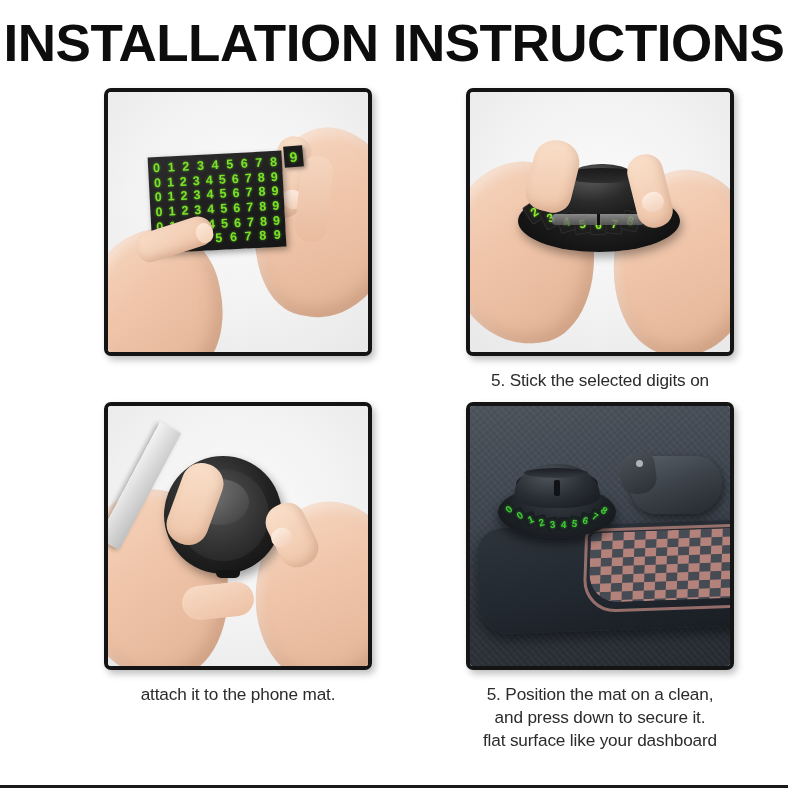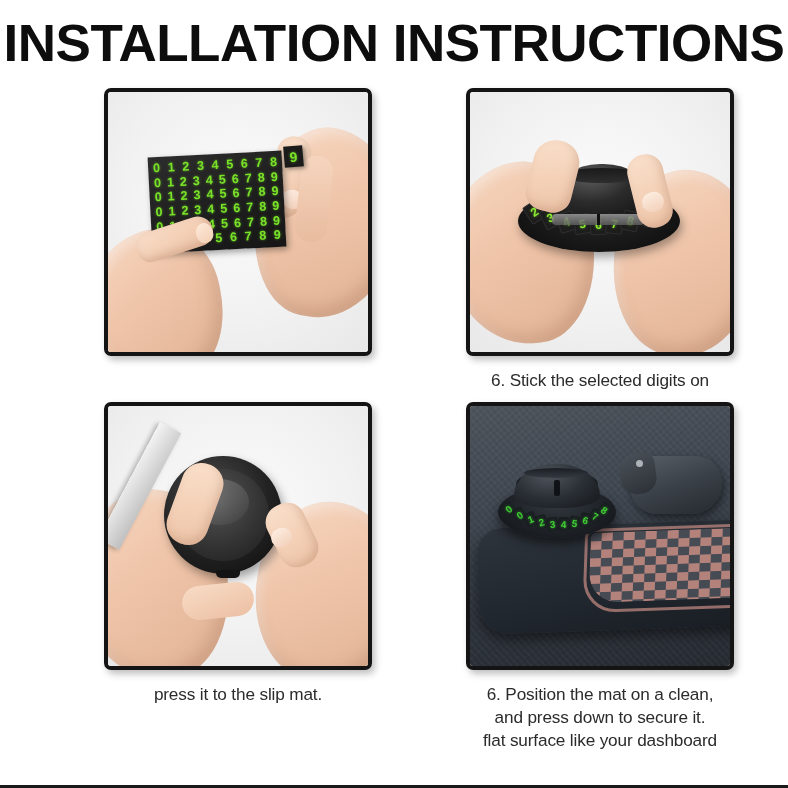--- a/index.html
+++ b/index.html
@@ -636,21 +636,21 @@
         </div>
         <div class="holder-slot"></div>
         <div class="holder-slot-div"></div>
       </div>
 
       <div class="p2-thumb-l"></div>
       <div class="p2-finger-r"></div>
       <div class="p2-nail-r"></div>
     </div>
     <div class="caption">
-      <div>6. Stick the selected digits on</div>
+      <div>5. Stick the selected digits on</div>
     </div>
   </div>
 
   <div class="step">
     <div class="photo">
       <div class="scene-light"></div>
 
       <div class="hand p3-hand-left"></div>
       <div class="hand p3-hand-right"></div>
 
@@ -661,21 +661,21 @@
         <div class="holder-tab"></div>
       </div>
       <div class="tape-strip"></div>
 
       <div class="p3-thumb-l"></div>
       <div class="p3-finger-bottom"></div>
       <div class="p3-finger-r"></div>
       <div class="p3-nail-r"></div>
     </div>
     <div class="caption">
-      <div>press it to the slip mat.</div>
+      <div>attach it to the phone mat.</div>
     </div>
   </div>
 
   <div class="step">
     <div class="photo">
       <div class="scene-dark"></div>
       <div class="dash-texture"></div>
 
       <div class="slip-mat">
         <div class="mat-check-border"></div>
@@ -702,19 +702,19 @@
           <div class="dash-digit" style="left:49px; top:33px; transform:rotate(-7deg);">3</div>
           <div class="dash-digit" style="left:60px; top:33px; transform:rotate(1deg);">4</div>
           <div class="dash-digit" style="left:71px; top:32px; transform:rotate(9deg);">5</div>
           <div class="dash-digit" style="left:82px; top:29px; transform:rotate(17deg);">6</div>
           <div class="dash-digit" style="left:92px; top:25px; transform:rotate(25deg);">7</div>
           <div class="dash-digit" style="left:101px;top:19px; transform:rotate(34deg);">8</div>
         </div>
       </div>
     </div>
     <div class="caption">
-      <div>6. Position the mat on a clean,</div>
+      <div>5. Position the mat on a clean,</div>
       <div>and press down to secure it.</div>
       <div>flat surface like your dashboard</div>
     </div>
   </div>
 
 </div>
 
 </body></html>

